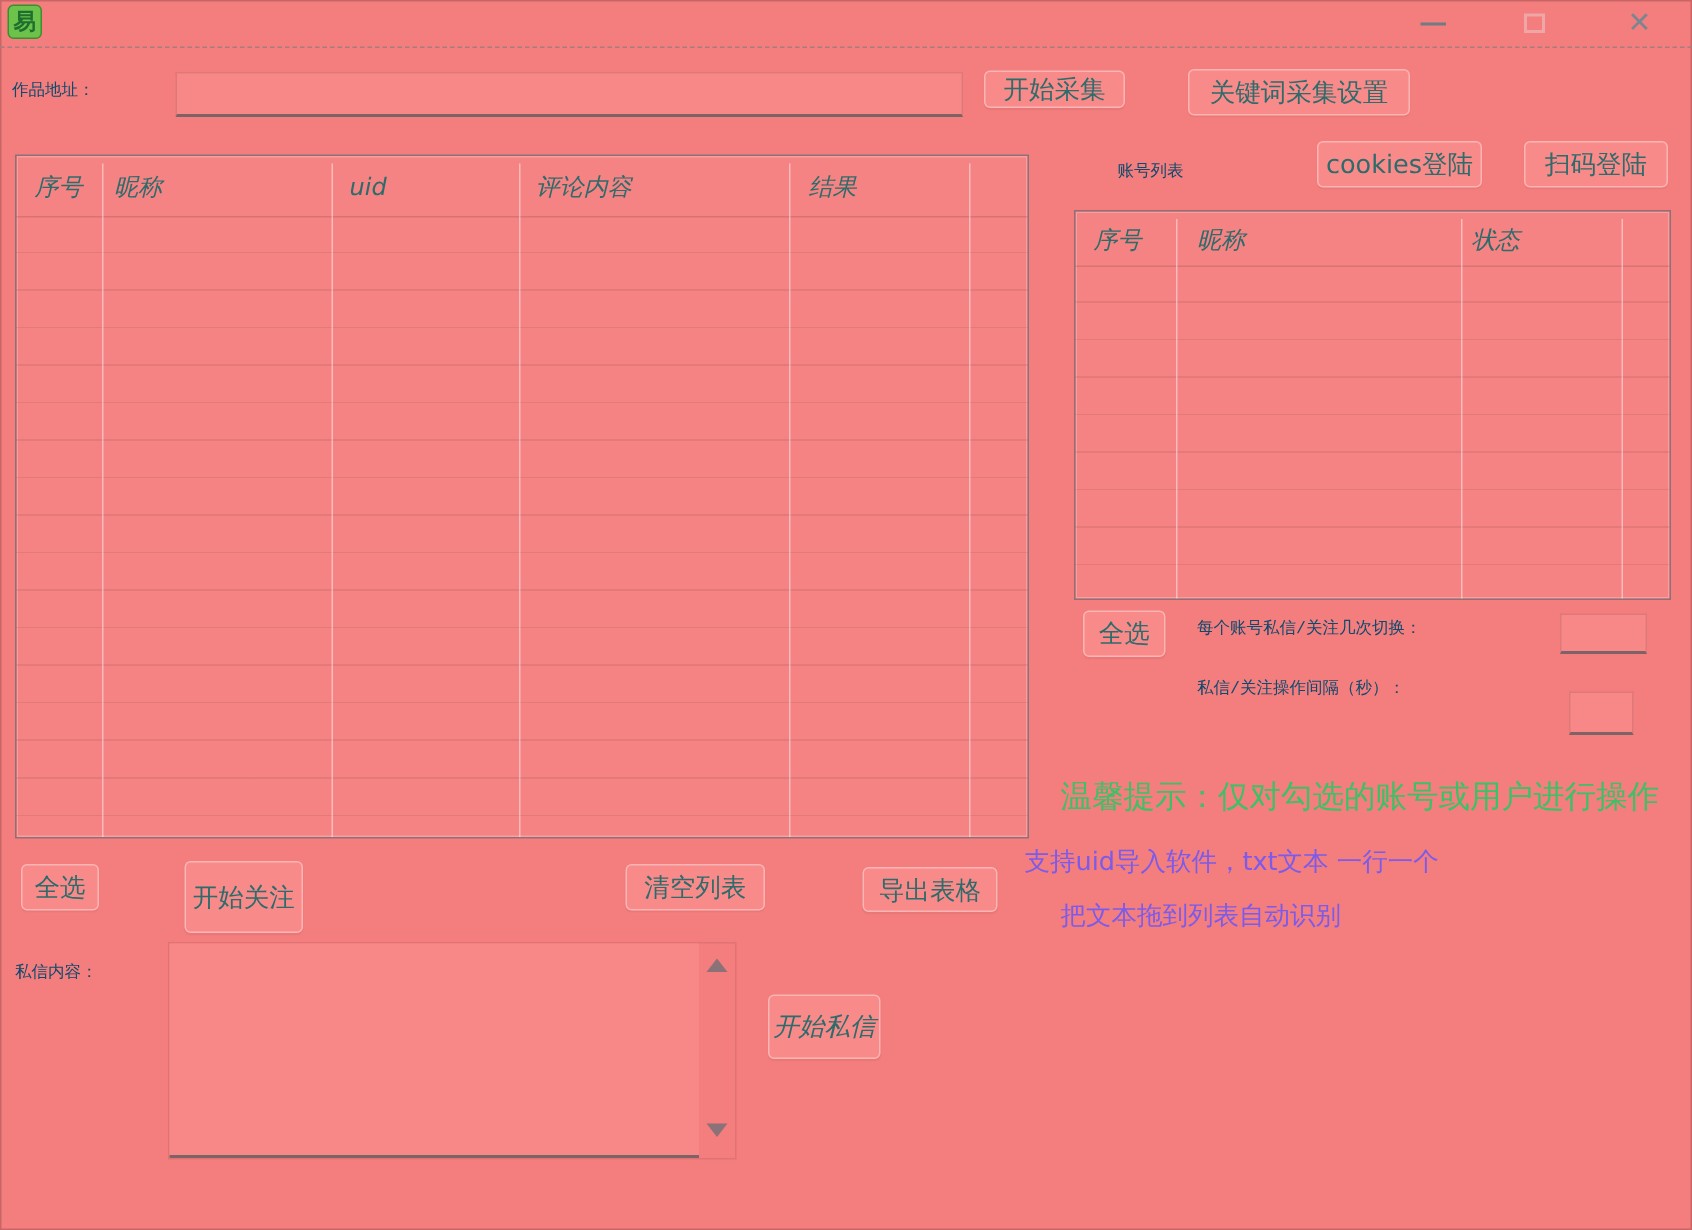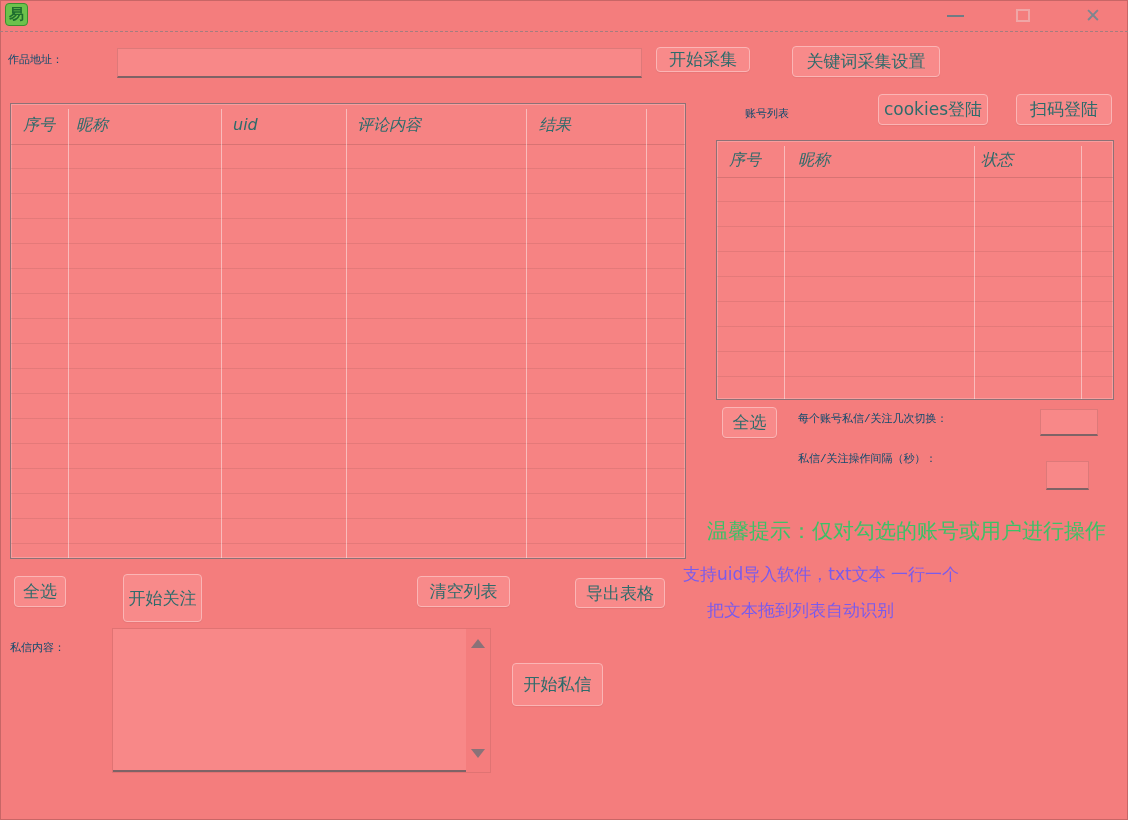--- a/index.html
+++ b/index.html
@@ -107,21 +107,21 @@
 <div class="btn" style="left:575px;top:578px;width:90px;height:30px;">导出表格</div>
 
 <div class="lbl" style="left:10px;top:640px;">私信内容：</div>
 <div class="dm-box">
   <textarea class="dm-text" style=""></textarea>
   <div class="dm-scroll">
     <div class="tri tri-up"></div>
     <div class="tri tri-down"></div>
   </div>
 </div>
-<div class="btn" style="left:512px;top:663px;width:91px;height:43px;">开始私信</div>
+<div class="btn" style="left:512px;top:663px;width:75px;height:43px;font-style:italic;">开始私信</div>
 
 <div class="lbl" style="left:745px;top:106px;">账号列表</div>
 <div class="btn" style="left:878px;top:94px;width:110px;height:31px;">cookies登陆</div>
 <div class="btn" style="left:1016px;top:94px;width:96px;height:31px;">扫码登陆</div>
 
 <div class="table" style="left:716px;top:140px;width:398px;height:260px;">
   <div class="thead" style="height:36px;">
     <div class="th" style="left:12px;top:9px;">序号</div>
     <div class="th" style="left:81px;top:9px;">昵称</div>
     <div class="th" style="left:264px;top:9px;">状态</div>

